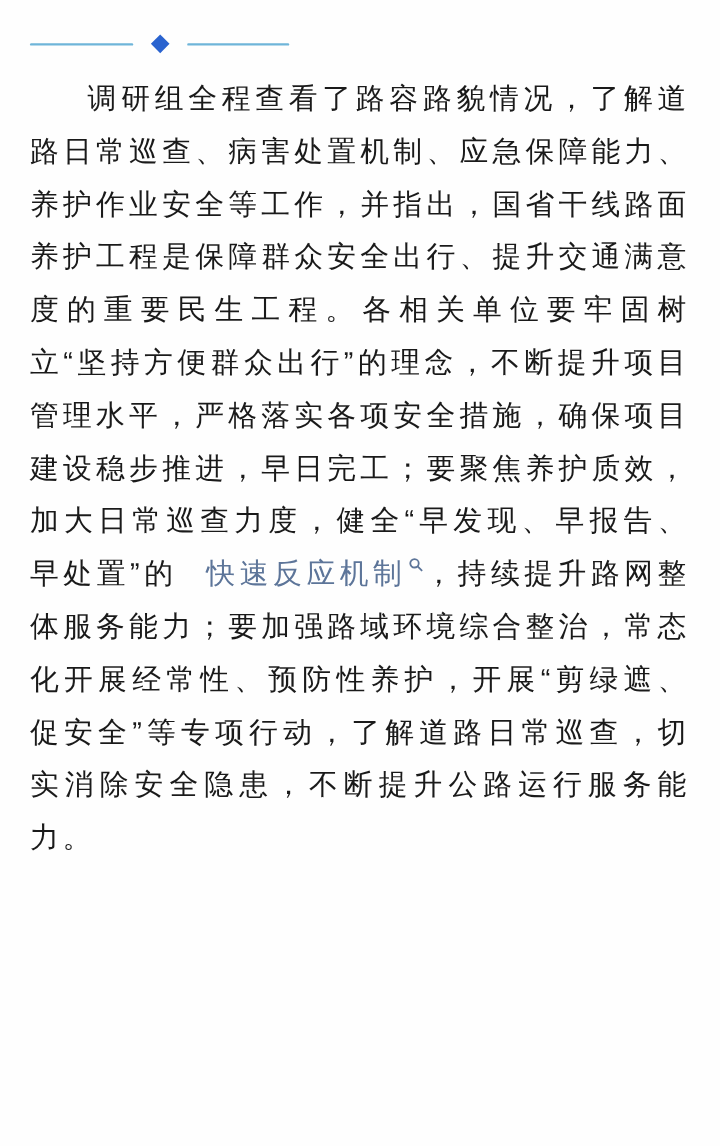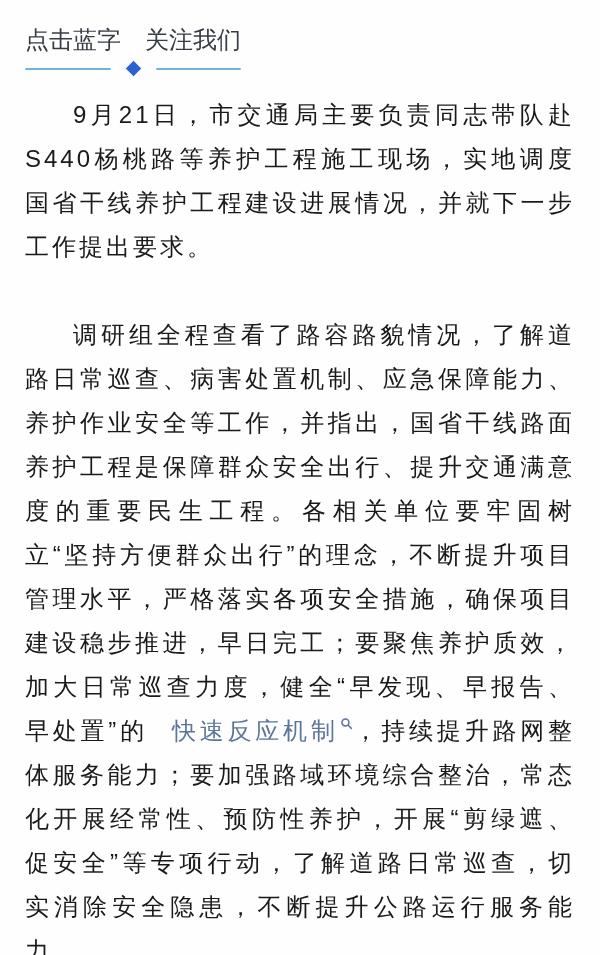--- a/index.html
+++ b/index.html
@@ -78,31 +78,29 @@
   }
   .kw-link .kw-icon svg {
     display: block;
   }
 </style>
 </head>
 <body style="background: rgb(254, 254, 254);">
 
 <div class="page">
 
-  <div class="header-tagline" style="color: rgb(53, 60, 68);">点击蓝字　关注我们</div>
 
   <div class="divider">
     <span class="dline left" style="background: rgb(111, 181, 217);"></span>
     <span class="diamond" style="background: rgb(42, 99, 207);"></span>
     <span class="dline right" style="background: rgb(111, 181, 217);"></span>
   </div>
 
   <div class="article">
 
-    <p style="color: rgb(26, 26, 26);"><span>9月21日，市交通局主要负责同志带队赴S440杨桃路等养护工程施工现场，实地调度国省干线养护工程建设进展情况，并就下一步工作提出要求。</span></p>
 
     <p style="color: rgb(26, 26, 26);"><span>调研组全程查看了路容路貌情况，了解道路日常巡查、病害处置机制、应急保障能力、养护作业安全等工作，并指出，国省干线路面养护工程是保障群众安全出行、提升交通满意度的重要民生工程。各相关单位要牢固树立“坚持方便群众出行”的理念，不断提升项目管理水平，严格落实各项安全措施，确保项目建设稳步推进，早日完工；要聚焦养护质效，加大日常巡查力度，健全“早发现、早报告、早处置”的</span><a class="kw-link" style="color: rgb(93, 117, 153);"><span>快速反应机制</span><span class="kw-icon"><svg width="13" height="13" viewBox="0 0 24 24" fill="none" stroke="currentColor" stroke-width="2.8" stroke-linecap="round">
             <circle cx="10" cy="10" r="6.5"></circle>
             <line x1="15.2" y1="15.2" x2="21" y2="21"></line>
           </svg></span></a><span>，持续提升路网整体服务能力；要加强路域环境综合整治，常态化开展经常性、预防性养护，开展“剪绿遮、促安全”等专项行动，了解道路日常巡查，切实消除安全隐患，不断提升公路运行服务能力。</span></p>
 
   </div>
 </div>
 
 </body></html>

